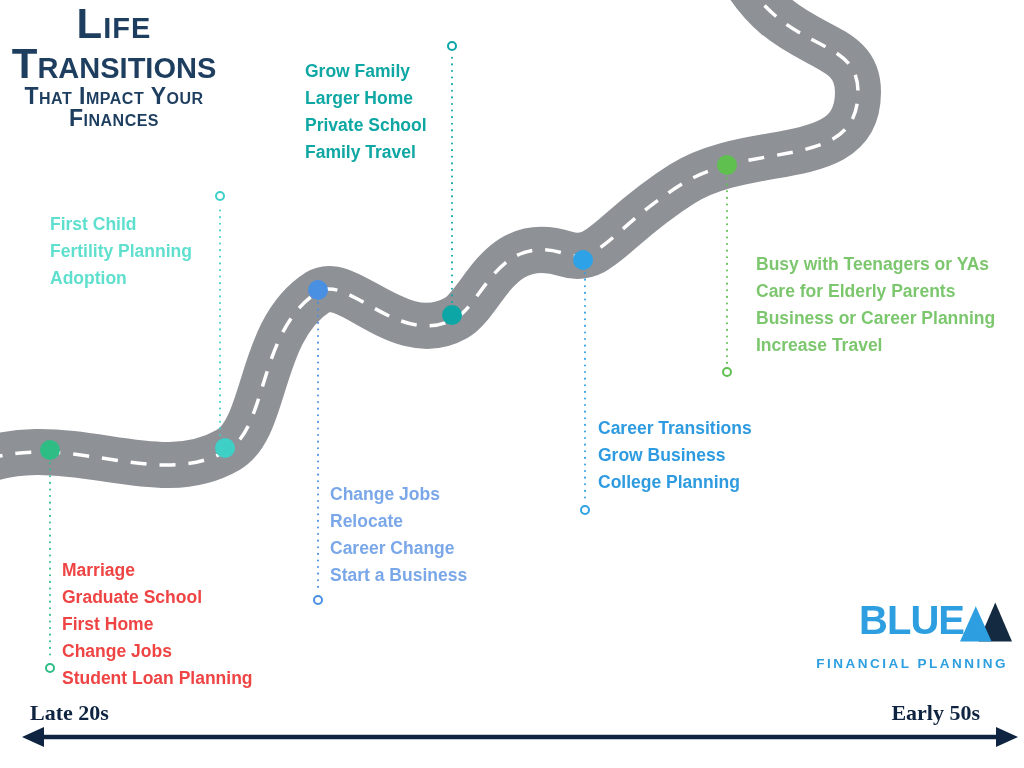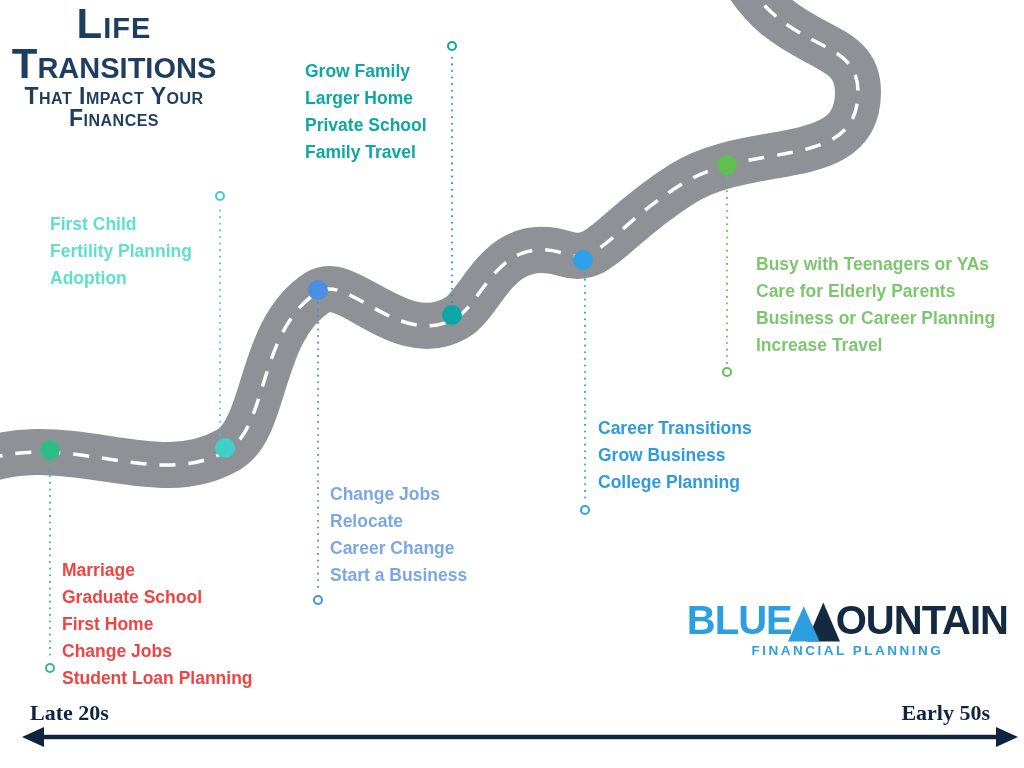--- a/index.html
+++ b/index.html
@@ -27,27 +27,27 @@
   #note-2{left:330px;top:481px;}
   #note-3{left:305px;top:58px;}
   #note-4{left:598px;top:415px;}
   #note-5{left:756px;top:251px;}
 
   .age-label{
     position:absolute;top:700px;
     font-family:"Liberation Serif", serif;font-weight:bold;font-size:22px;
   }
   #age-left{left:30px;}
-  #age-right{right:34px;text-align:right;}
+  #age-right{right:44px;text-align:right;}
 
   .logo{position:absolute;right:16px;top:599px;text-align:right;}
   .logo-row{display:flex;align-items:flex-start;justify-content:flex-end;}
   .logo-text{font-size:40px;font-weight:bold;line-height:42px;letter-spacing:-1px;}
   .mountain{width:52px;height:44px;margin:0 -4px;}
-  .logo-tagline{font-size:13.5px;font-weight:bold;letter-spacing:2.5px;margin-top:0;text-transform:uppercase;text-align:center;}
+  .logo-tagline{font-size:13.5px;font-weight:bold;letter-spacing:2.5px;margin-top:13px;text-transform:uppercase;text-align:center;}
 </style>
 </head>
 <body>
 
 <svg id="scene" viewBox="0 0 1024 768" xmlns="http://www.w3.org/2000/svg">
   <path id="road" d="M -40 470
            C 60 420, 150 495, 228 450
            C 268 427, 258 330, 318 292
            C 348 273, 400 350, 456 318
            C 484 302, 498 232, 566 254
@@ -134,16 +134,15 @@
 <div class="age-label" id="age-left" style="color: rgb(14, 36, 64);">Late 20s</div>
 <div class="age-label" id="age-right" style="color: rgb(14, 36, 64);">Early 50s</div>
 
 <div class="logo">
   <div class="logo-row">
     <span class="logo-text" id="logo-blue" style="color: rgb(45, 159, 224);">BLUE</span>
     <svg class="mountain" viewBox="0 0 56 44" xmlns="http://www.w3.org/2000/svg">
       <polygon id="mountain-back" points="20,44 38,2 56,44" fill="#142a40"></polygon>
       <polygon id="mountain-front" points="0,44 17,6 34,44" fill="#2d9fe0"></polygon>
     </svg>
-    <span class="logo-text" id="logo-navy" style="color: rgb(20, 42, 64);">OUNTAIN</span>
   </div>
   <div class="logo-tagline" id="logo-tagline" style="color: rgb(45, 159, 224);">Financial Planning</div>
 </div>
 
 </body></html>

